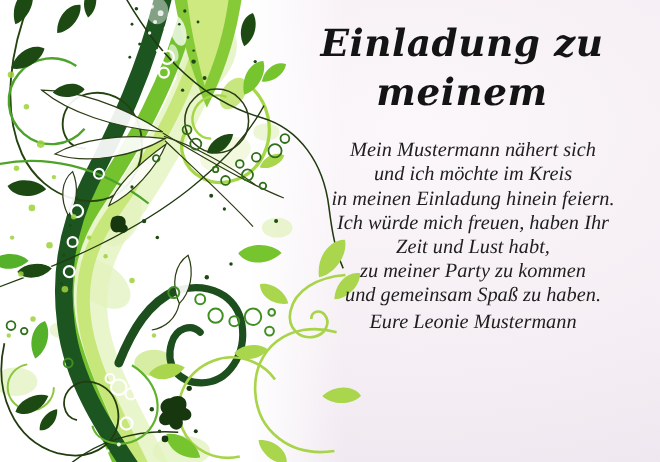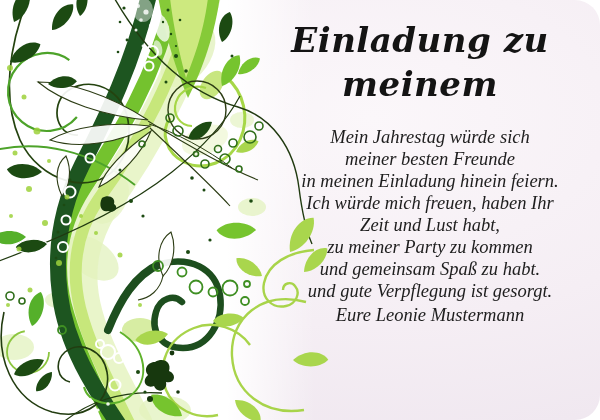--- a/index.html
+++ b/index.html
@@ -1,21 +1,20 @@
 <!DOCTYPE html>
 <html><head>
 <meta charset="utf-8">
 <style>
   html,body{margin:0;padding:0;}
   body{width:600px;height:420px;overflow:hidden;}
   .card{
     position:relative;width:600px;height:420px;
     background:radial-gradient(130% 110% at 62% 28%, #fbf7fa 0%, #f5eef4 45%, #f0e8f0 70%, #e9e0ea 100%);
     font-family:"Liberation Serif", serif;
-    border-radius:25px;
   }
   .decor{position:absolute;left:0;top:0;z-index:1;}
   .text-layer{position:absolute;left:0;top:0;width:600px;height:420px;z-index:2;}
   .title{
     position:absolute;left:255px;top:18px;width:330px;text-align:center;
     font-family:"DejaVu Serif", serif;font-style:italic;font-weight:600;
     color:#141414;font-size:34px;line-height:44px;letter-spacing:0.5px;
   }
   .body-text{
     position:absolute;left:265px;top:126px;width:330px;text-align:center;
@@ -249,25 +248,24 @@
           <circle cx="180" cy="20" r="1.3"></circle>
       </g>
     </g>
   </svg>
 
   <div class="text-layer">
     <div class="title">
       <div>Einladung zu meinem</div>
     </div>
     <div class="body-text">
-      <div>Mein Jahrestag würde sich</div>
-      <div>meiner besten Freunde</div>
+      <div>Mein Mustermann nähert sich</div>
+      <div>und ich möchte im Kreis</div>
       <div>in meinen Einladung hinein feiern.</div>
       <div>Ich würde mich freuen, haben Ihr</div>
       <div>Zeit und Lust habt,</div>
       <div>zu meiner Party zu kommen</div>
-      <div>und gemeinsam Spaß zu habt.</div>
-      <div>und gute Verpflegung ist gesorgt.</div>
+      <div>und gemeinsam Spaß zu haben.</div>
       <div class="signature">Eure Leonie Mustermann</div>
     </div>
   </div>
 
 </div>
 
 </body></html>

